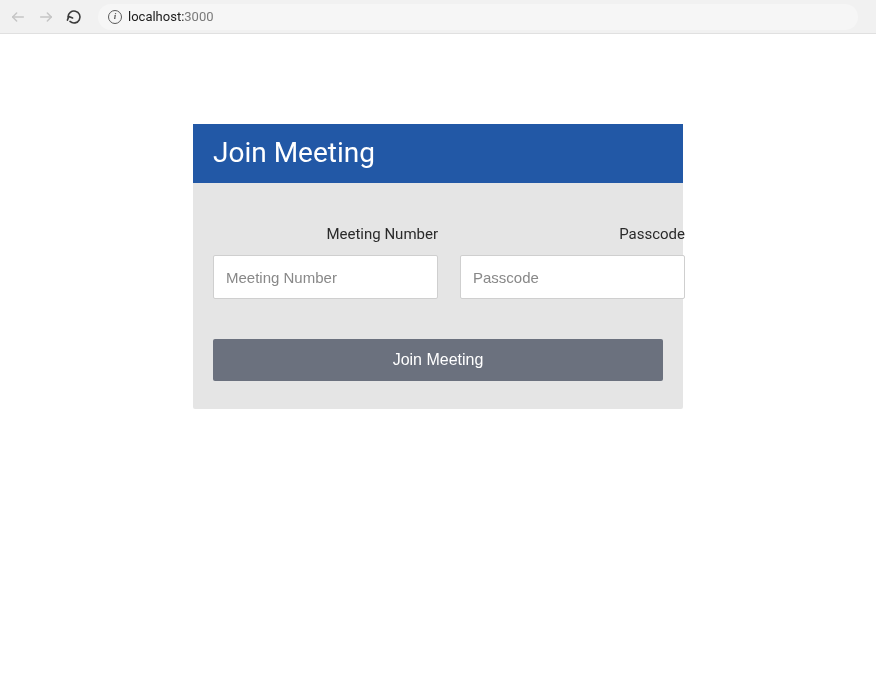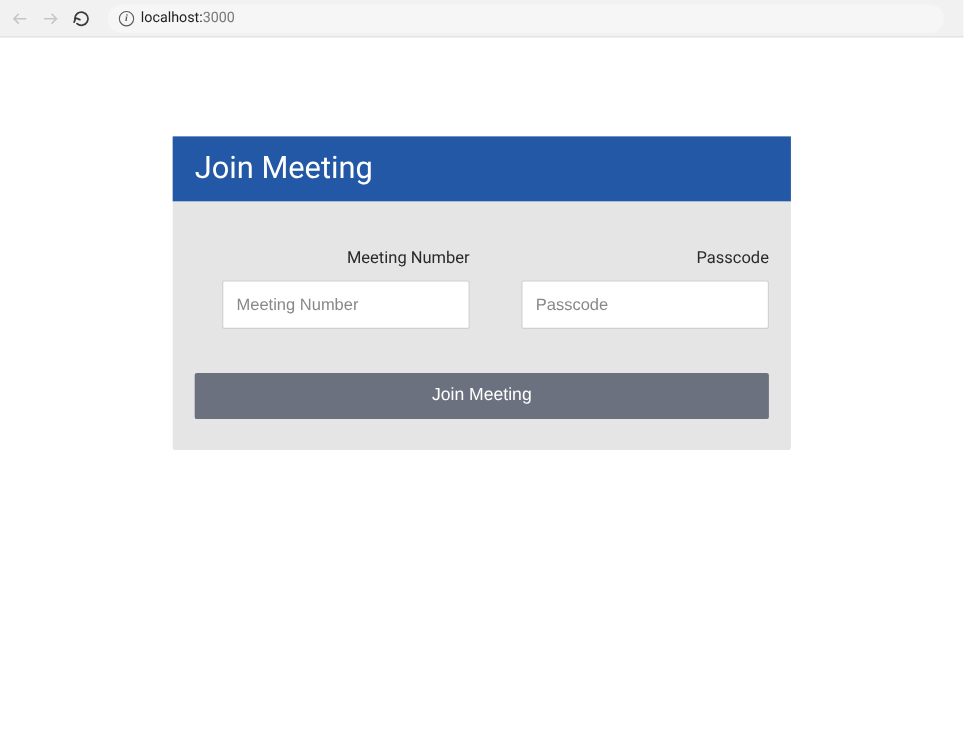--- a/index.html
+++ b/index.html
@@ -72,21 +72,21 @@
     }
     .url .port {
       color: #7a7a7a;
     }
     .page {
       padding-top: 90px;
       display: flex;
       justify-content: center;
     }
     .card {
-      width: 562px;
+      width: 490px;
       background: #e5e5e5;
       border-radius: 2px;
     }
     .card-header {
       background: #2258a6;
       color: #fff;
       padding: 12px 20px 14px 20px;
       font-size: 28px;
       font-weight: 400;
     }

